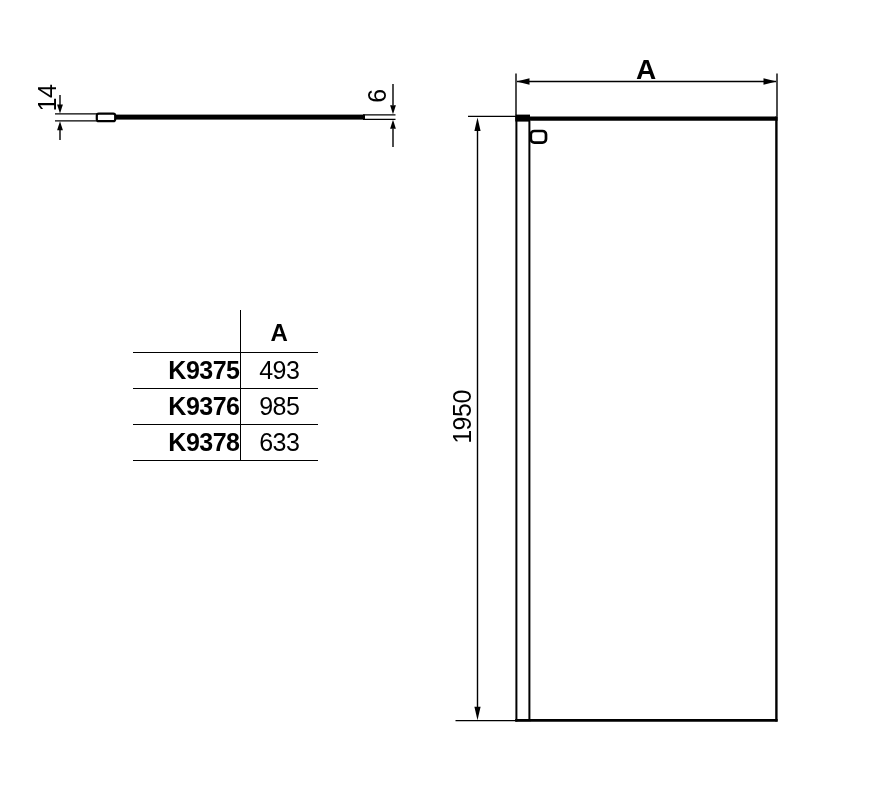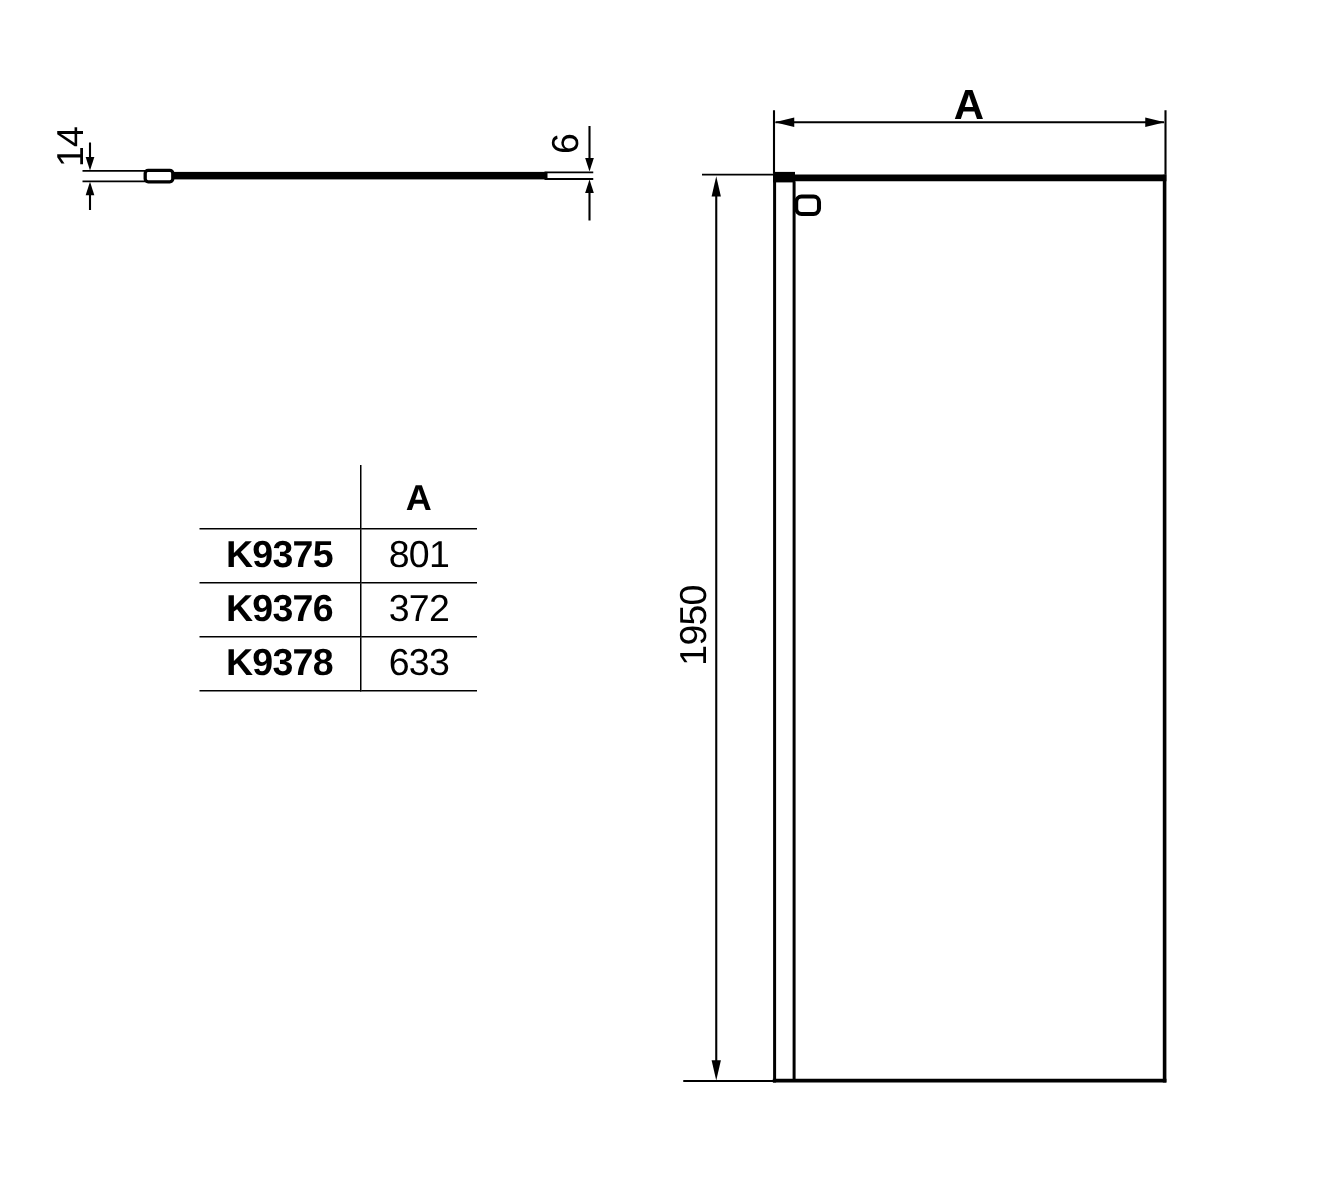--- a/index.html
+++ b/index.html
@@ -14,21 +14,21 @@
   .dim-label{font-size:25px;letter-spacing:-0.5px;}
   .dim-label-bold{font-size:28px;font-weight:bold;}
 
   
   .spec-table{position:absolute;left:133px;top:310px;border-collapse:collapse;table-layout:fixed;color:#000;}
   .spec-table th,.spec-table td{padding:0;margin:0;box-sizing:border-box;}
   .col-code{width:107px;}
   .col-val{width:78px;}
   .spec-table thead th{height:42px;vertical-align:middle;font-size:24px;font-weight:bold;text-align:center;padding-top:5px;}
   .spec-table tbody td{height:36px;vertical-align:middle;}
-  .cell-code{font-weight:bold;font-size:25px;text-align:center;padding-right:17px;letter-spacing:-0.5px;}
+  .cell-code{font-weight:bold;font-size:25px;text-align:right;padding-right:17px;letter-spacing:-0.5px;}
   .cell-val{font-size:25px;text-align:center;letter-spacing:-0.5px;}
   .v-div{border-right:1.7px solid #000;}
   .h-line th,.h-line td{border-bottom:1.7px solid #000;}
 </style>
 </head>
 <body>
 
 <div class="canvas">
 
   <svg width="894" height="789" viewBox="0 0 894 789">
@@ -90,25 +90,25 @@
   <table class="spec-table">
     <thead>
       <tr class="h-line">
         <th class="col-code v-div"></th>
         <th class="col-val">A</th>
       </tr>
     </thead>
     <tbody>
       <tr class="h-line">
         <td class="cell-code v-div">K9375</td>
-        <td class="cell-val">801</td>
+        <td class="cell-val">493</td>
       </tr>
       <tr class="h-line">
         <td class="cell-code v-div">K9376</td>
-        <td class="cell-val">372</td>
+        <td class="cell-val">985</td>
       </tr>
       <tr class="h-line">
         <td class="cell-code v-div">K9378</td>
         <td class="cell-val">633</td>
       </tr>
     </tbody>
   </table>
 
 </div>
 

